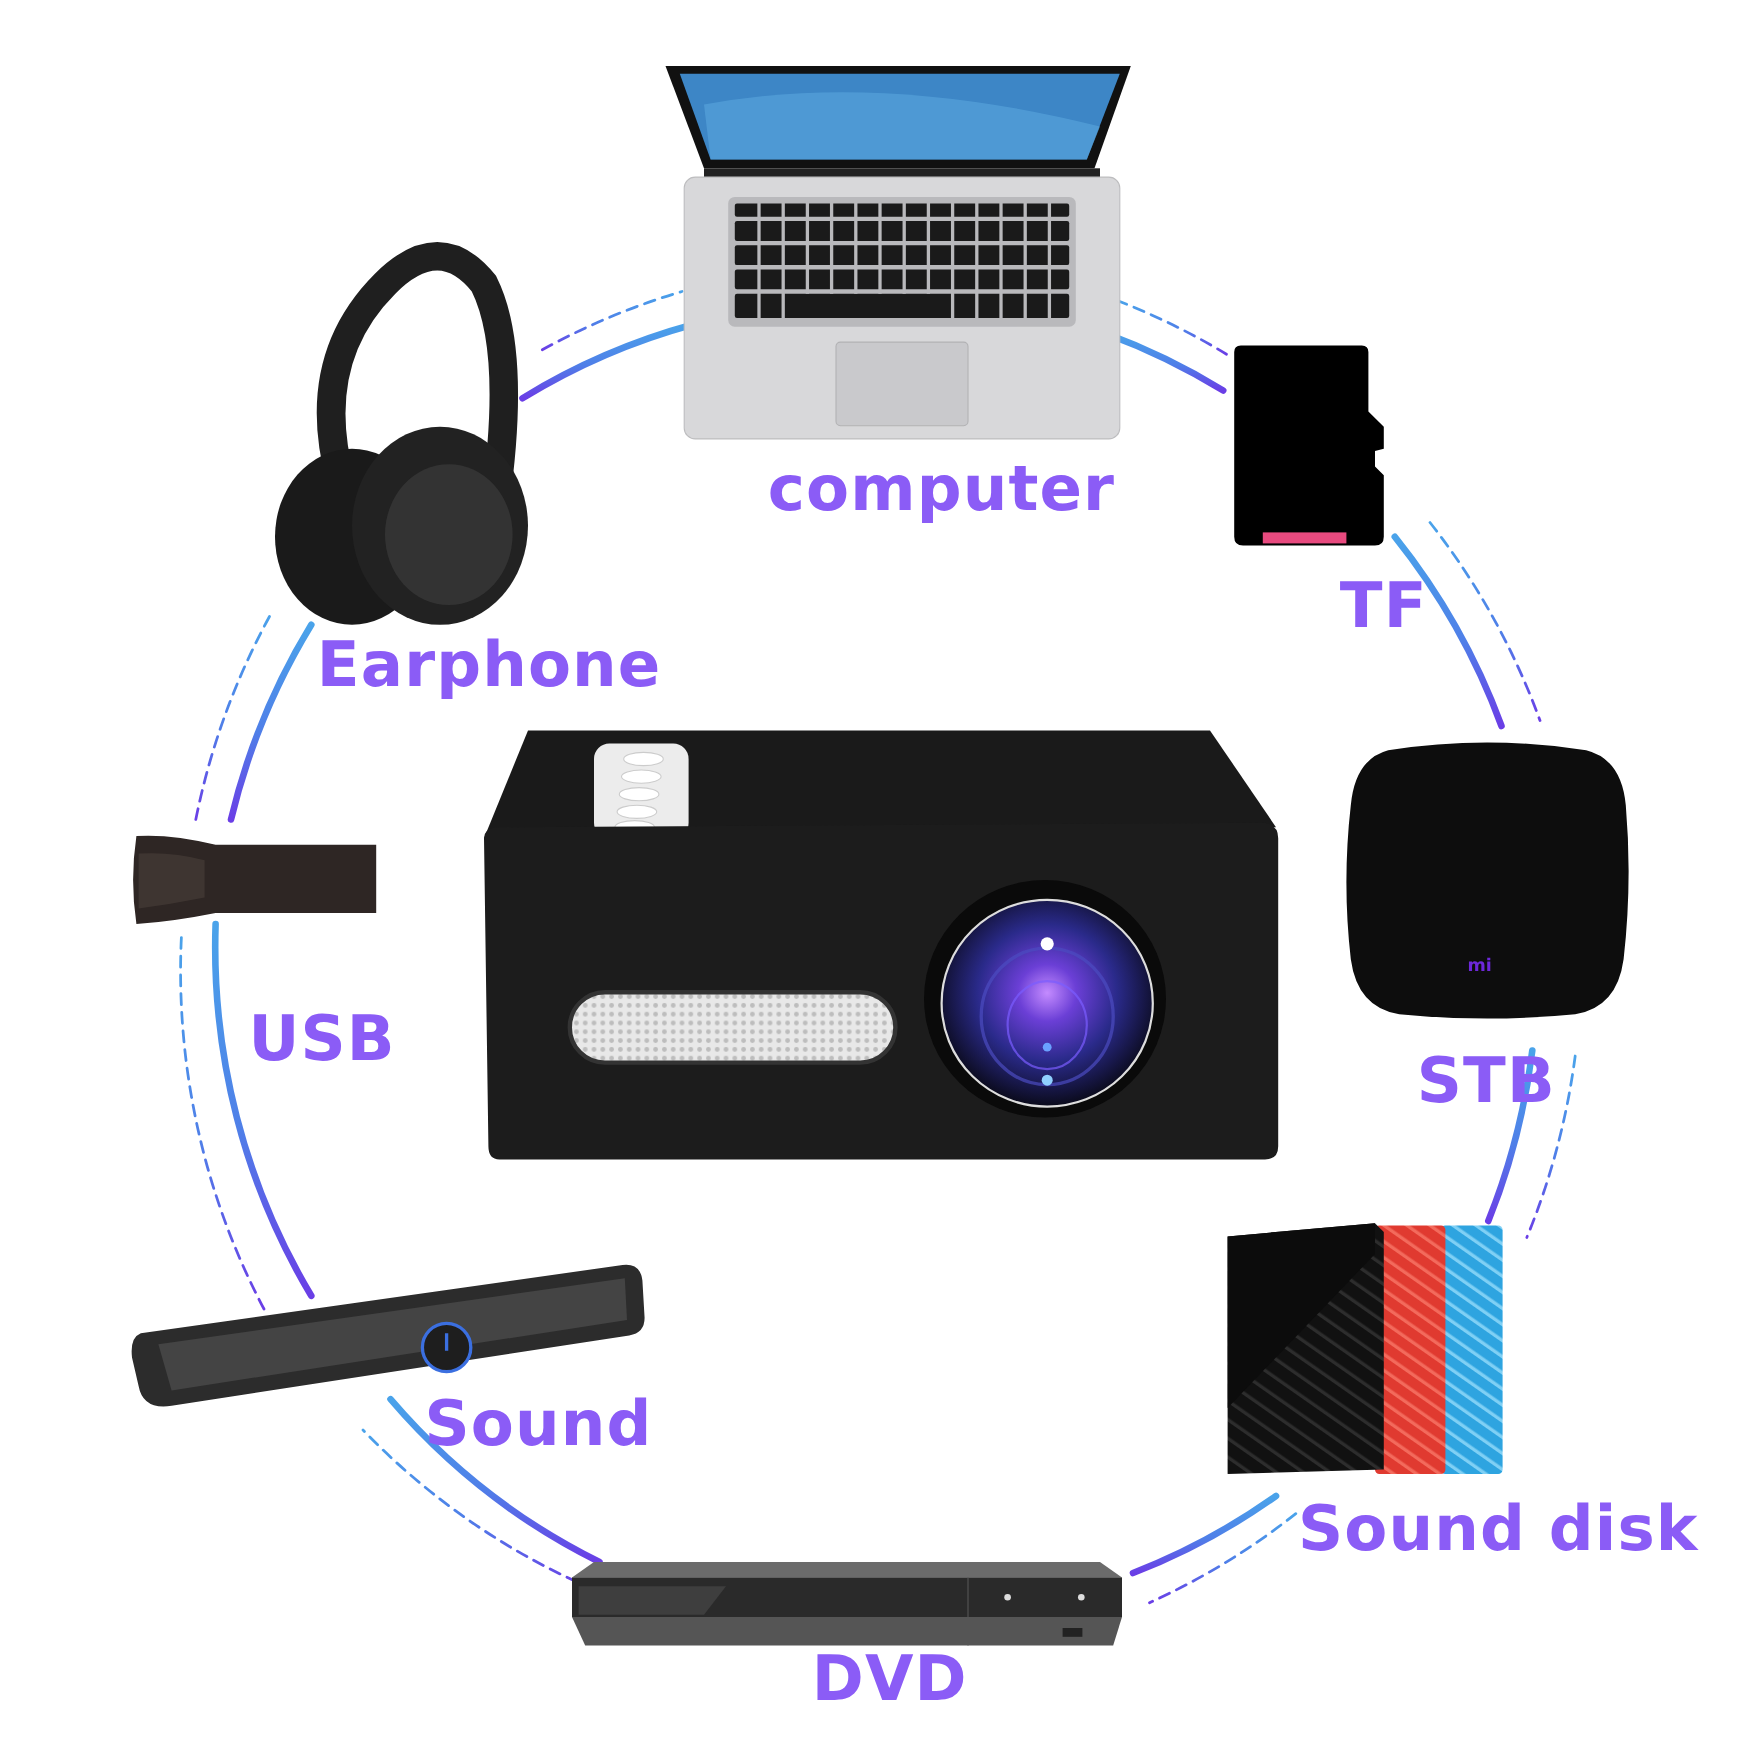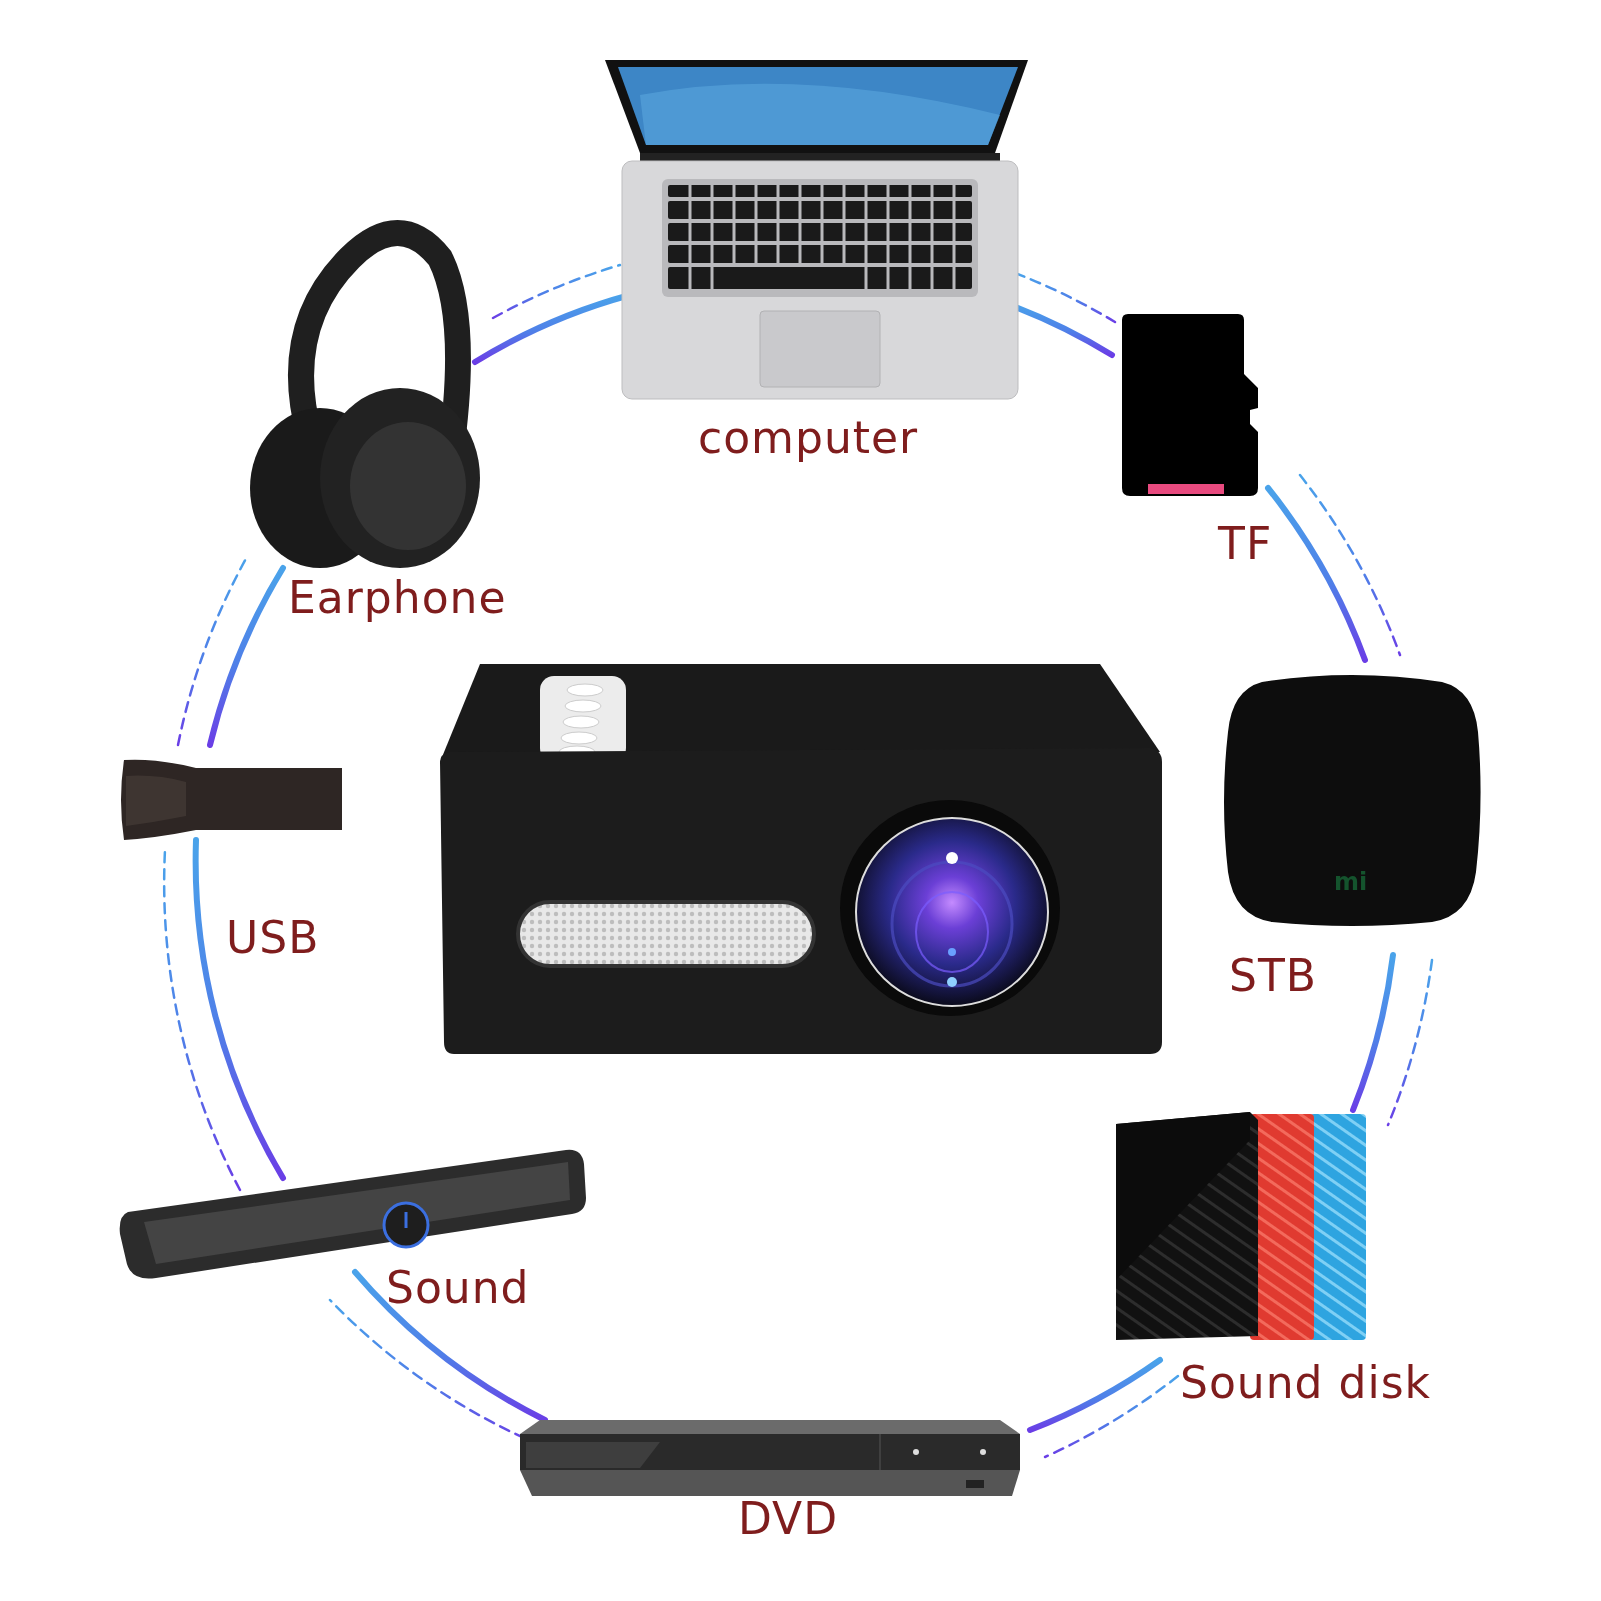--- a/index.html
+++ b/index.html
@@ -1,18 +1,18 @@
 <!DOCTYPE html>
 <html><head>
 <meta charset="utf-8">
 <style>
   html,body{margin:0;padding:0;background:#ffffff;}
   body{width:1601px;height:1601px;position:relative;overflow:hidden;font-family:"DejaVu Sans","Liberation Sans",sans-serif;}
   .abs{position:absolute;}
-  .label{position:absolute;color:#7f1d1d;font-size:44px;font-weight:400;letter-spacing:1px;font-family:"DejaVu Sans",sans-serif;white-space:nowrap;}
+  .label{position:absolute;color:#8b5cf6;font-size:57px;font-weight:700;letter-spacing:1px;font-family:"DejaVu Sans",sans-serif;white-space:nowrap;}
   svg.ring{position:absolute;left:0;top:0;}
 </style>
 </head>
 <body>
 
 <svg class="ring" width="1601" height="1601">
   <defs>
     <linearGradient id="arcGrad" x1="0" y1="0" x2="0" y2="1">
       <stop offset="0" stop-color="#4aa3ea"></stop>
       <stop offset="0.55" stop-color="#4f7fe8"></stop>
@@ -81,23 +81,23 @@
     <path d="M8 2 H118 Q124 2 124 8 V62 L138 76 V96 L130 98 V112 L138 120 V176 Q138 184 130 184 H10 Q2 184 2 176 V8 Q2 2 8 2 Z" fill="#000"></path>
     <rect x="28" y="172" width="76" height="10" fill="#e84a7f"></rect>
   </svg>
 </div>
 <div class="label" style="left:1218px;top:518px;">TF</div>
 
 <div class="abs" style="left:1222px;top:672px;width:260px;height:260px;">
   <svg width="260" height="260">
     <path d="M40 10 Q130 -4 220 10 Q252 18 256 60 Q262 130 254 200 Q248 244 210 250 Q130 258 50 250 Q12 244 6 200 Q-2 130 6 60 Q10 18 40 10 Z" fill="#0d0d0d"></path>
   </svg>
-  <div class="abs" style="left:112px;top:196px;color:#14532d;font-size:24px;font-weight:bold;">mi</div>
+  <div class="abs" style="left:112px;top:196px;color:#6d28d9;font-size:16px;font-weight:bold;">mi</div>
 </div>
-<div class="label" style="left:1229px;top:950px;">STB</div>
+<div class="label" style="left:1288px;top:950px;">STB</div>
 
 <div class="abs" style="left:1110px;top:1100px;width:270px;height:250px;">
   <svg width="270" height="250">
     <defs>
       <pattern id="stripeB" width="14" height="14" patternUnits="userSpaceOnUse" patternTransform="rotate(-55)">
           <rect width="14" height="14" fill="#111"></rect>
           <rect width="3" height="14" fill="#2d2d2d"></rect>
         </pattern>
       <pattern id="stripeR" width="12" height="12" patternUnits="userSpaceOnUse" patternTransform="rotate(-55)">
           <rect width="12" height="12" fill="#e03a30"></rect>

